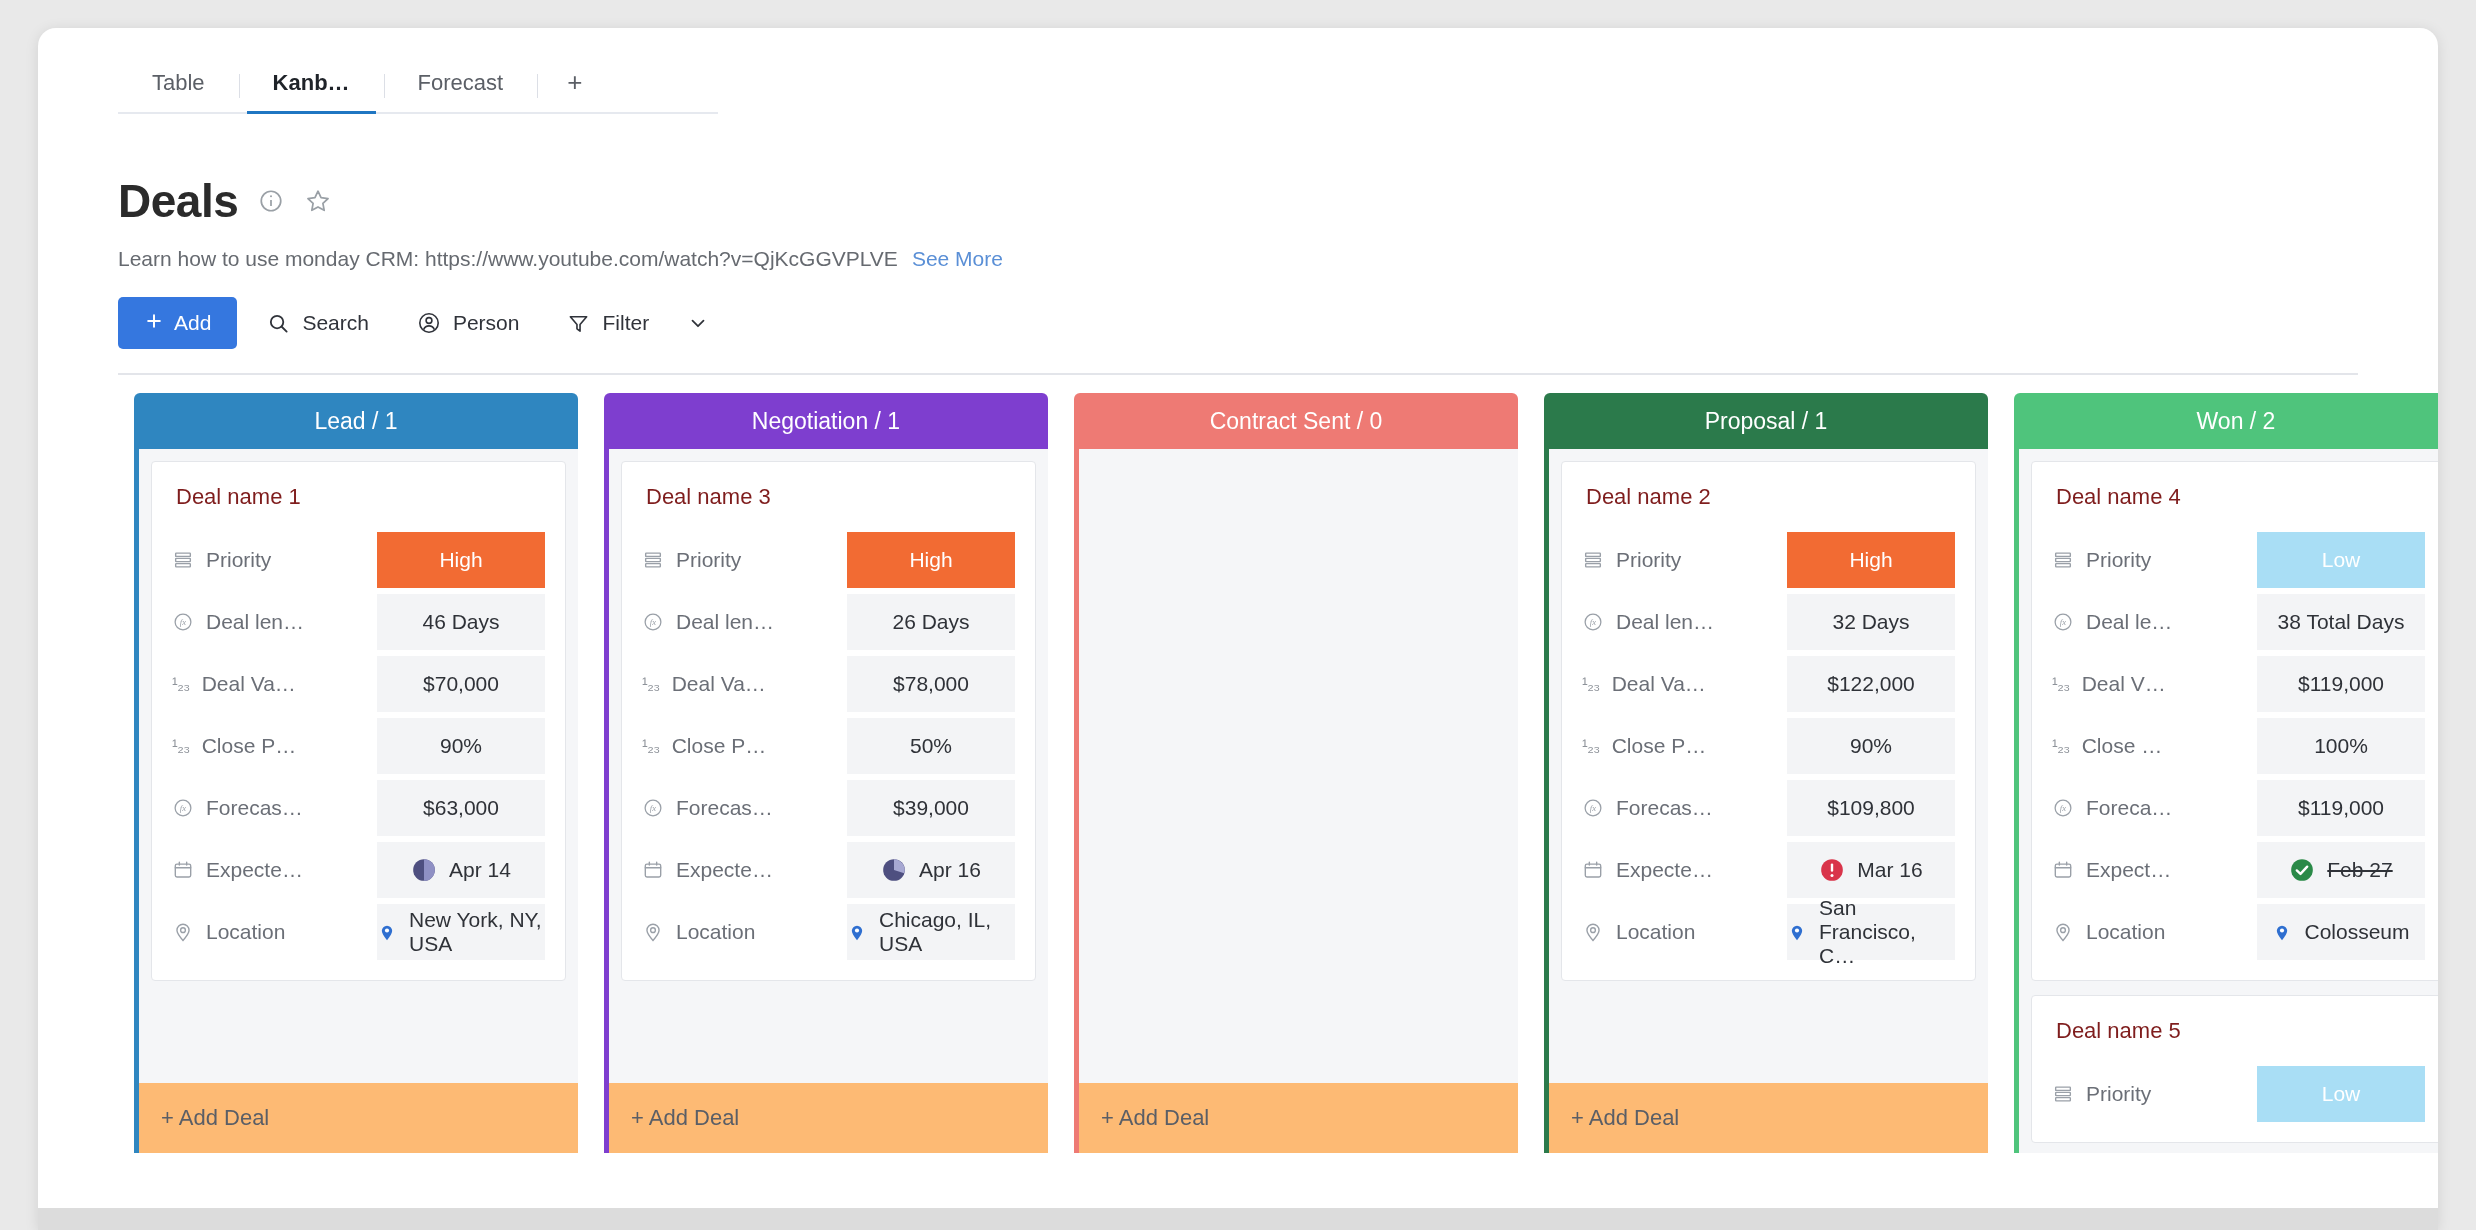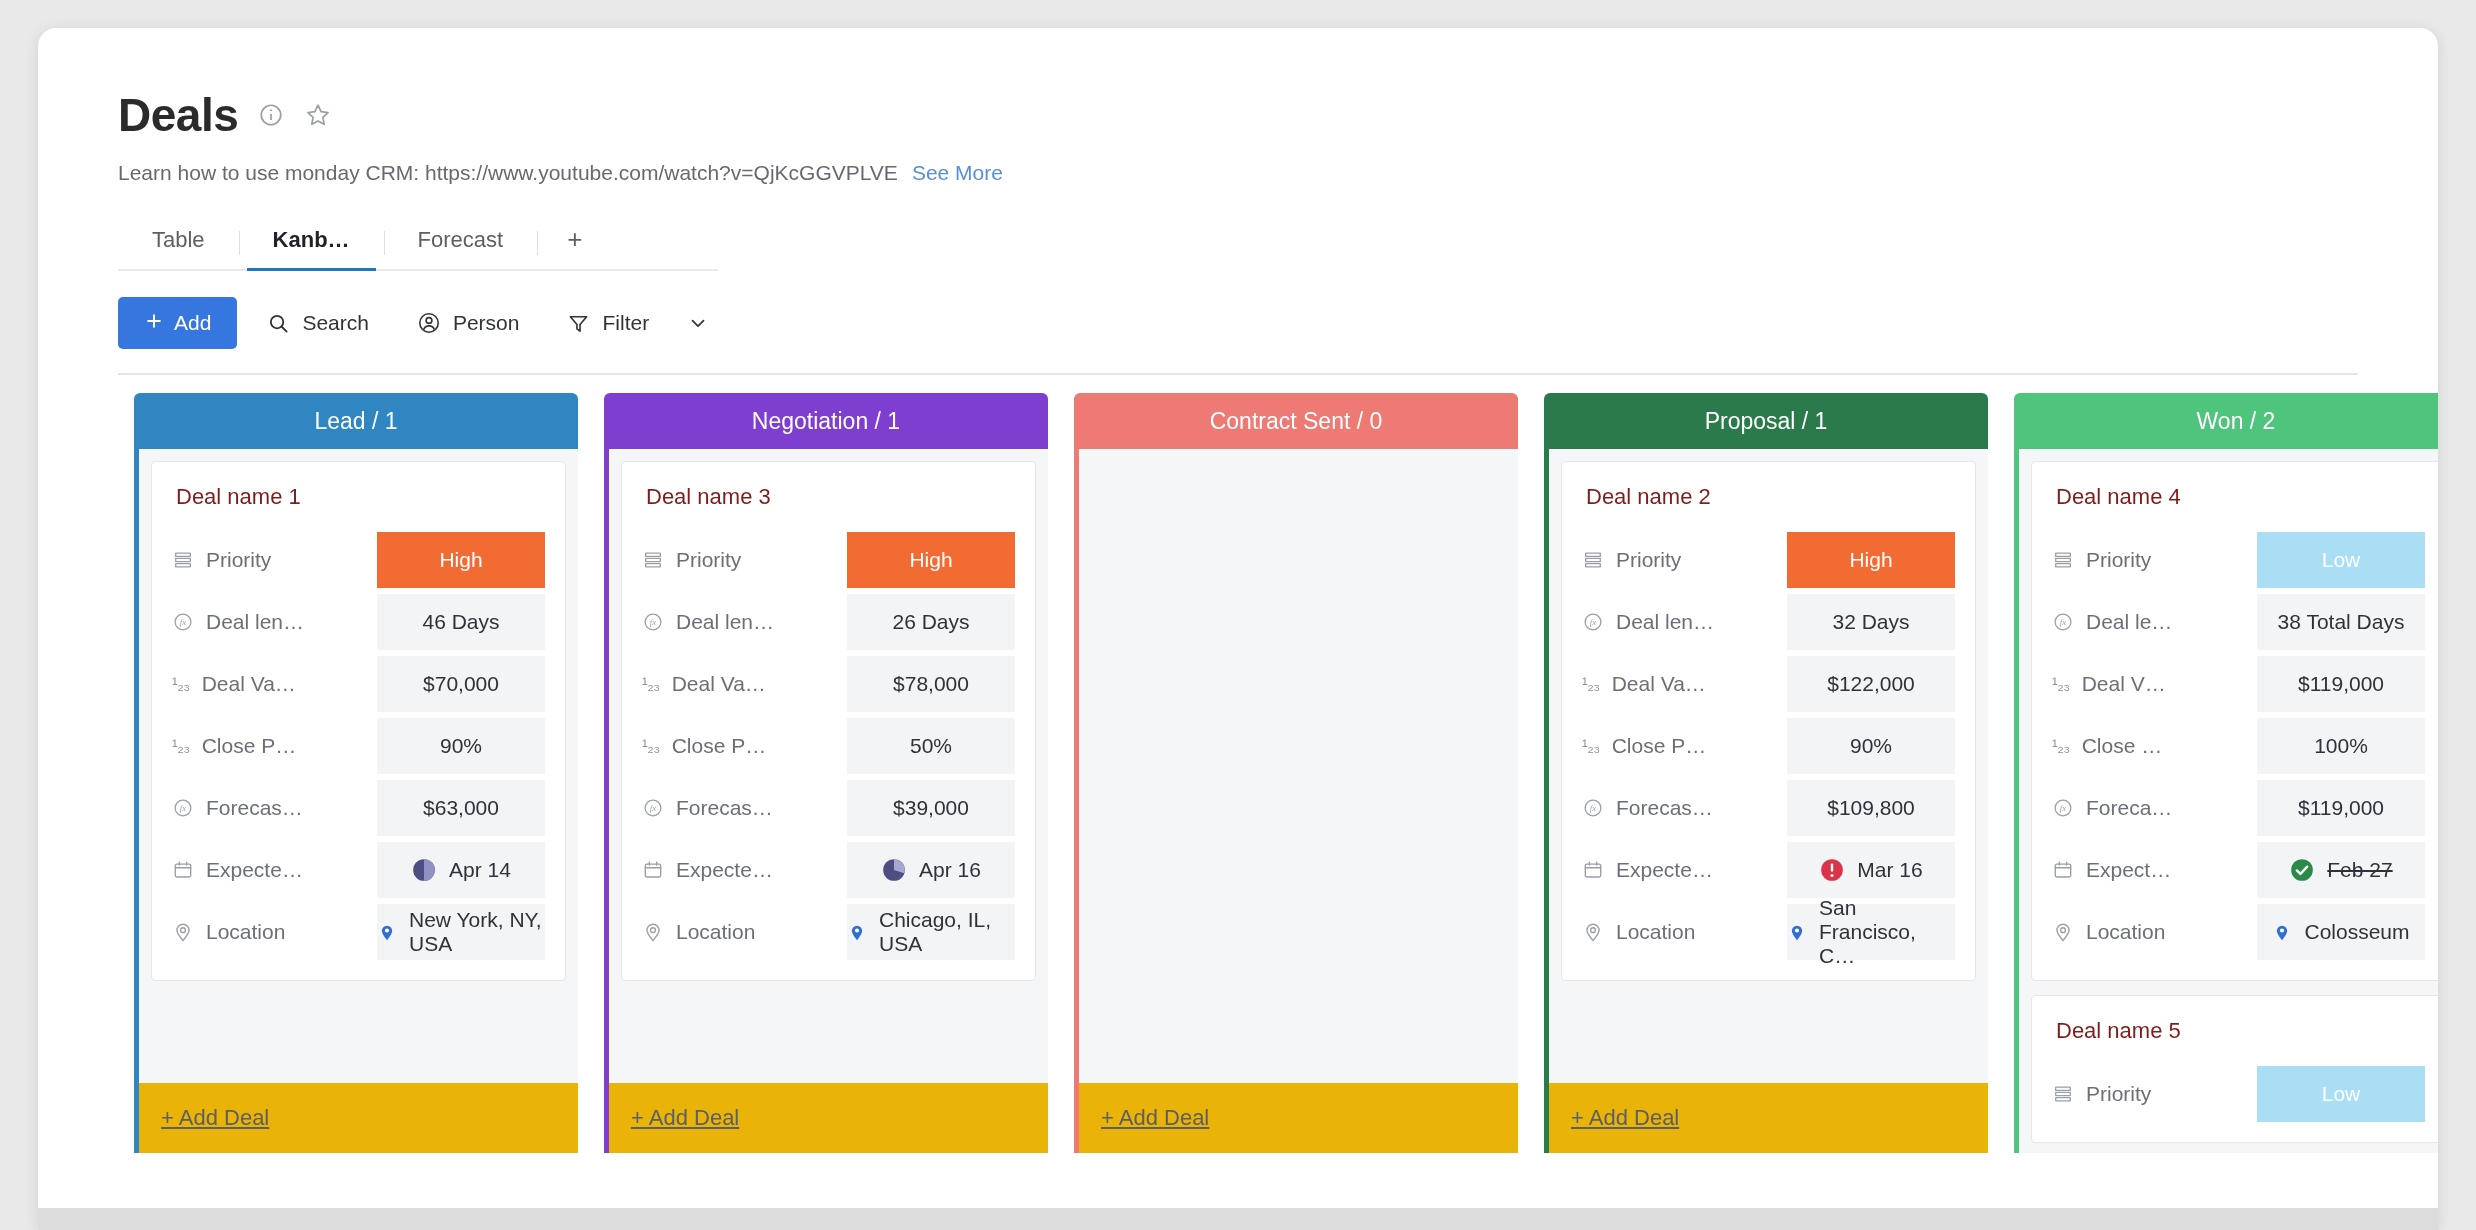--- a/index.html
+++ b/index.html
@@ -109,22 +109,21 @@
   }
   .column-scroll {
     flex: 1;
     padding: 12px 12px 0 12px;
     overflow: hidden;
     position: relative;
   }
   .column-footer {
     padding: 22px 0 22px 22px;
     font-size: 22px; color: #5a5e66; cursor: pointer;
-    background: #eab308;
-    text-decoration: underline;
+    background: #fdba74;
   }
   .column-body.empty .column-scroll { min-height: 130px; }
 
   
   .deal-card {
     background: #ffffff;
     border: 1px solid #e4e6ea;
     border-radius: 4px;
     margin-bottom: 14px;
     padding: 22px 20px 14px 20px;
@@ -165,20 +164,27 @@
   
   #page-scrollbar {
     position: absolute; left: 0; right: 0; bottom: 0;
     height: 22px; background: #dcdcdc;
   }
 </style>
 </head>
 <body>
 
 <div id="app-window">
+
+  <div id="view-tabs">
+    <div class="tab">Table</div>
+    <div class="tab active">Kanb…</div>
+    <div class="tab">Forecast</div>
+    <div class="tab add-tab">+</div>
+  </div>
 
   <div id="board-header">
     <div class="title-row">
       <div id="page-title">Deals</div>
       <span class="hdr-icon">
         <svg width="26" height="26" viewBox="0 0 24 24" fill="none" stroke="currentColor" stroke-width="1.6">
           <circle cx="12" cy="12" r="9"></circle>
             <line x1="12" y1="11" x2="12" y2="16.5"></line>
           <circle cx="12" cy="7.6" r="0.9" fill="currentColor" stroke="none"></circle>
         </svg>
@@ -188,27 +194,20 @@
           <polygon points="12,3.6 14.6,9.1 20.6,9.9 16.2,14 17.3,20 12,17.1 6.7,20 7.8,14 3.4,9.9 9.4,9.1"></polygon>
         </svg>
       </span>
     </div>
     <div id="board-subtitle">
       <span>Learn how to use monday CRM: https://www.youtube.com/watch?v=QjKcGGVPLVE</span>
       <span id="see-more">See More</span>
     </div>
   </div>
 
-  <div id="view-tabs">
-    <div class="tab">Table</div>
-    <div class="tab active">Kanb…</div>
-    <div class="tab">Forecast</div>
-    <div class="tab add-tab">+</div>
-  </div>
-
   <div id="toolbar">
     <button id="add-button">
       <span>
         <svg width="20" height="20" viewBox="0 0 24 24" stroke="currentColor" stroke-width="2.4" stroke-linecap="round">
           <line x1="12" y1="5" x2="12" y2="19"></line>
             <line x1="5" y1="12" x2="19" y2="12"></line>
         </svg>
       </span>
       <span>Add</span>
     </button>

